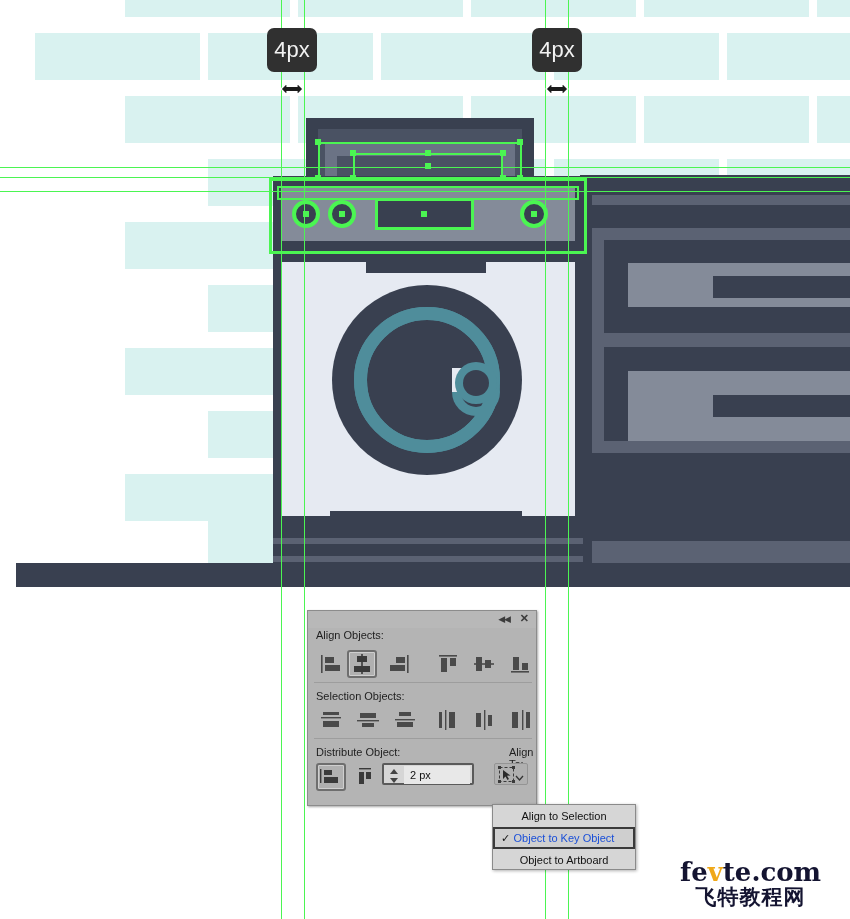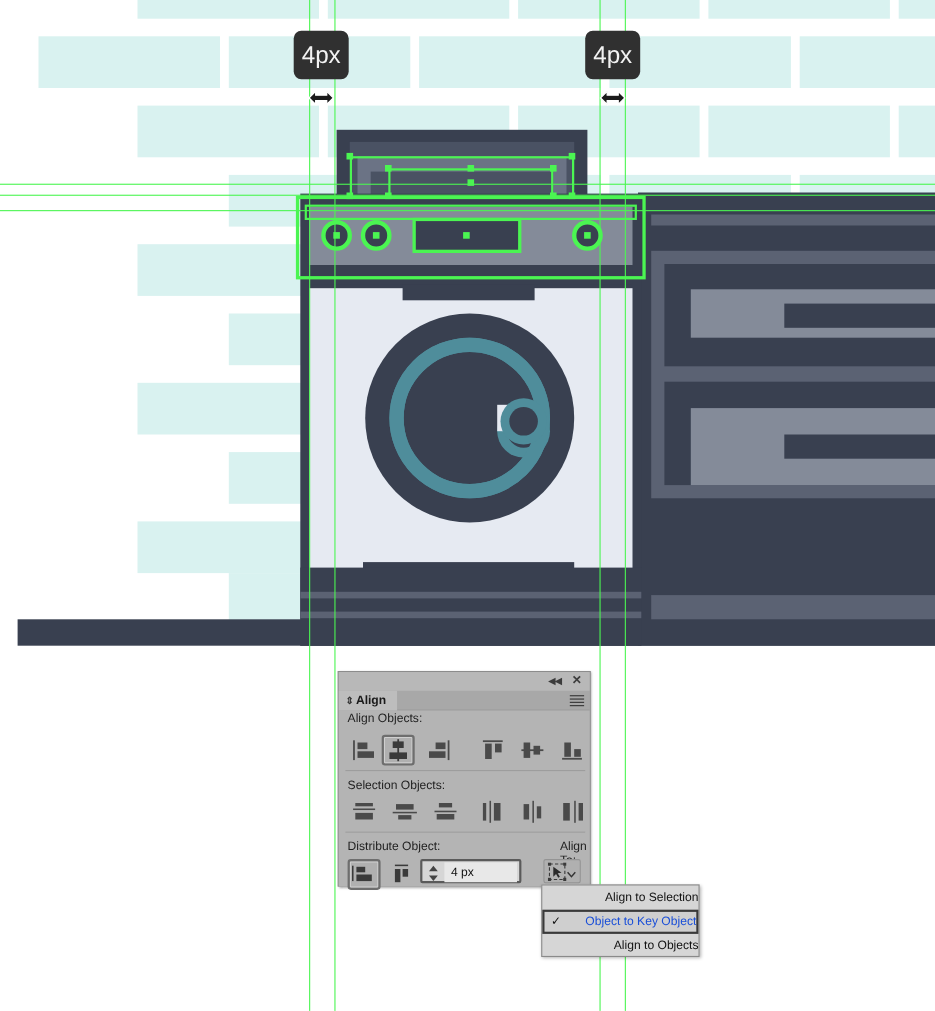--- a/index.html
+++ b/index.html
@@ -100,21 +100,21 @@
   }
 
   
   .dropdown {
     position:absolute; left:492px; top:804px; width:144px; height:66px;
     background:#d6d6d6; border:1px solid #8a8a8a;
     box-shadow:1px 1px 3px rgba(0,0,0,0.3);
   }
   .dd-item {
     position:relative; height:22px; font-size:11px; line-height:22px;
-    color:#111; text-align:right;
+    color:#111; text-align:center;
   }
   .dd-item.sel {
     background:#cfcfcf; color:#1a4fd8; border:2px solid #3a3a3a; height:22px; line-height:18px;
   }
   .dd-check { position:absolute; left:6px; top:0; font-size:11px; color:#111; line-height:18px;}
 
   
   .wm { position:absolute; left:680px; top:857px; text-align:center;}
   .wm-line1 { font-family:"DejaVu Serif", serif; font-size:26px; font-weight:bold; color:#141431; letter-spacing:0px;}
   .wm-line1 .v { color:#f0a818; }
@@ -279,31 +279,20 @@
         <path d="M2 9 L8 3 L8 6.5 L18 6.5 L18 3 L24 9 L18 15 L18 11.5 L8 11.5 L8 15 Z" fill="#1b1b1b" stroke="#ffffff" stroke-width="1.2"></path>
       </svg>
     </span>
   </div>
 
   <div class="panel">
     <div class="panel-titlebar">
       <span class="panel-collapse">◀◀</span>
       <span class="panel-close">✕</span>
     </div>
-    <div class="panel-tabrow">
-      <div class="panel-tab">
-        <span class="tab-grip">⇕</span><span>Align</span>
-      </div>
-      <div class="panel-menu">
-        <span></span>
-          <span></span>
-          <span></span>
-          <span></span>
-      </div>
-    </div>
 
     <div class="panel-body">
 
       <div class="sec-label" style="left:8px;top:1px;">Align Objects:</div>
 
       <div class="ibtn" style="left:10px;top:24px;">
         <svg width="26" height="24">
             <rect x="3" y="3" width="1.6" height="18" fill="#4a4a4a"></rect>
             <rect x="7" y="5" width="9" height="6" fill="#4a4a4a"></rect>
             <rect x="7" y="13" width="15" height="6" fill="#4a4a4a"></rect>
@@ -414,21 +403,21 @@
           </svg>
       </div>
 
       <div class="numfield" style="left:74px;top:135px;">
         <span class="stepper">
           <svg width="14" height="18" viewBox="0 0 14 18">
               <path d="M7 2 L11 7 L3 7 Z" fill="#444"></path>
               <path d="M7 16 L11 11 L3 11 Z" fill="#444"></path>
             </svg>
         </span>
-        <span class="val" placeholder="0 px">4 px</span>
+        <span class="val" placeholder="0 px">2 px</span>
       </div>
 
       <div class="alignto-btn" style="left:186px;top:135px;">
         <span style="position:absolute;left:3px;top:2px;">
           <svg width="17" height="17" viewBox="0 0 17 17">
             <rect x="1.5" y="1.5" width="14" height="14" fill="none" stroke="#3a3a3a" stroke-width="1" stroke-dasharray="3 2"></rect>
             <rect x="0" y="0" width="3" height="3" fill="#3a3a3a"></rect>
             <rect x="14" y="0" width="3" height="3" fill="#3a3a3a"></rect>
             <rect x="0" y="14" width="3" height="3" fill="#3a3a3a"></rect>
             <rect x="14" y="14" width="3" height="3" fill="#3a3a3a"></rect>
@@ -446,18 +435,22 @@
 
   <div class="dropdown">
     <div class="dd-item">
       <span>Align to Selection</span>
     </div>
     <div class="dd-item sel">
       <span class="dd-check">✓</span>
       <span>Object to Key Object</span>
     </div>
     <div class="dd-item">
-      <span>Align to Objects</span>
+      <span>Object to Artboard</span>
     </div>
   </div>
 
+  <div class="wm">
+    <div class="wm-line1"><span>fe</span><span class="v">v</span><span>te.com</span></div>
+    <div class="wm-line2">飞特教程网</div>
+  </div>
 
 </div>
 
 </body></html>

